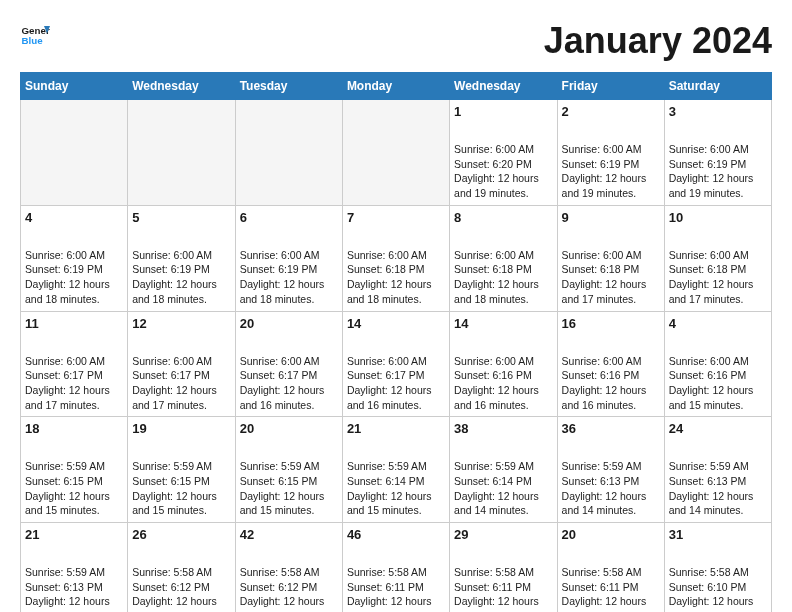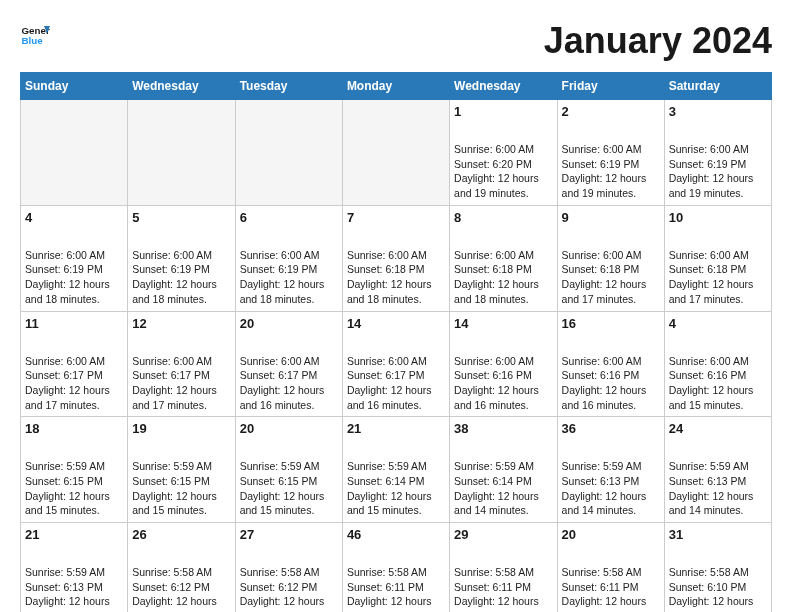--- a/index.html
+++ b/index.html
@@ -216,21 +216,21 @@
       <tr>
         <td>
           <span class="day-number">21</span>
           <div class="day-info">Sunrise: 5:59 AM<br>Sunset: 6:13 PM<br>Daylight: 12 hours<br>and 14 minutes.</div>
         </td>
         <td>
           <span class="day-number">26</span>
           <div class="day-info">Sunrise: 5:58 AM<br>Sunset: 6:12 PM<br>Daylight: 12 hours<br>and 13 minutes.</div>
         </td>
         <td>
-          <span class="day-number">27</span>
+          <span class="day-number">42</span>
           <div class="day-info">Sunrise: 5:58 AM<br>Sunset: 6:12 PM<br>Daylight: 12 hours<br>and 13 minutes.</div>
         </td>
         <td>
           <span class="day-number">46</span>
           <div class="day-info">Sunrise: 5:58 AM<br>Sunset: 6:11 PM<br>Daylight: 12 hours<br>and 13 minutes.</div>
         </td>
         <td>
           <span class="day-number">29</span>
           <div class="day-info">Sunrise: 5:58 AM<br>Sunset: 6:11 PM<br>Daylight: 12 hours<br>and 13 minutes.</div>
         </td>

